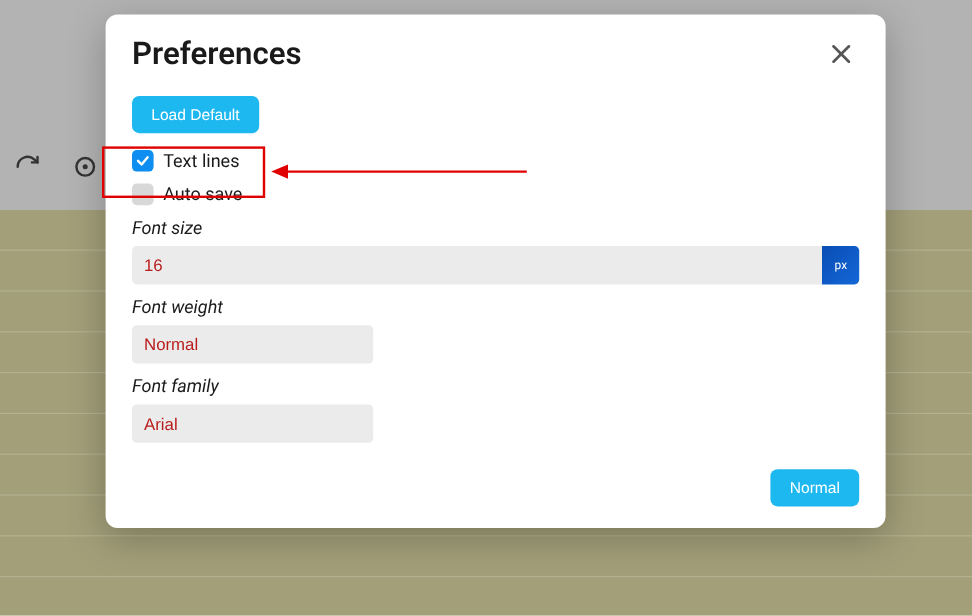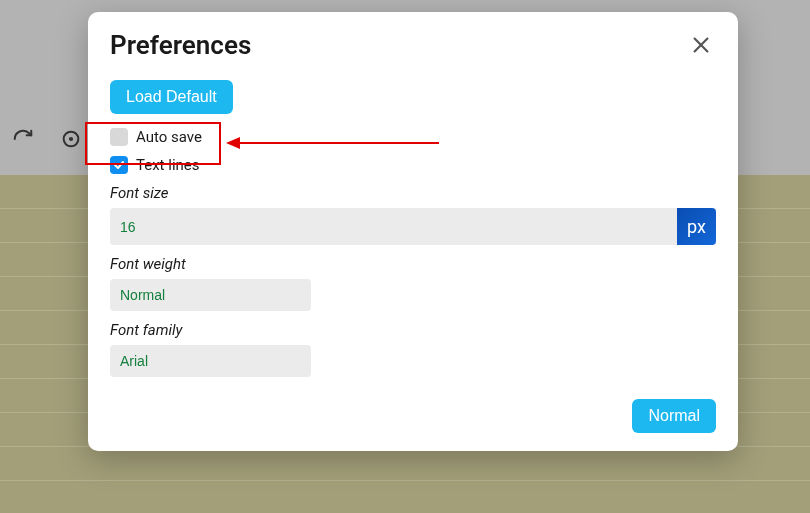--- a/index.html
+++ b/index.html
@@ -58,21 +58,21 @@
       cursor: pointer;
       color: #555;
       padding: 4px;
     }
     .close-x svg { display: block; }
     .btn {
       display: inline-block;
       padding: 8px 16px;
       border-radius: 6px;
       border: none;
-      font-size: 16px;
+      font-size: 13px;
       cursor: pointer;
     }
     .btn-primary {
       background: #1eb8f0;
       color: #fff;
     }
     .load-default { margin-bottom: 14px; }
     .checkbox-row {
       display: flex;
       align-items: center;
@@ -113,30 +113,30 @@
       display: flex;
       width: 100%;
     }
     .text-input {
       flex: 1;
       background: #ebebeb;
       border: none;
       border-radius: 4px;
       padding: 8px 10px;
       font-size: 14px;
-      color: #15803d;
+      color: #b91c1c;
     }
     .text-input.with-addon {
       border-top-right-radius: 0;
       border-bottom-right-radius: 0;
     }
     .input-addon {
       background: linear-gradient(135deg, #0a4db3, #1367d8);
       color: #fff;
-      font-size: 18px;
+      font-size: 10px;
       padding: 8px 10px;
       border-top-right-radius: 4px;
       border-bottom-right-radius: 4px;
       display: flex;
       align-items: center;
     }
     .modal-footer {
       display: flex;
       justify-content: flex-end;
       margin-top: 22px;
@@ -190,33 +190,33 @@
       <svg width="22" height="22" viewBox="0 0 24 24" fill="none" stroke="#555" stroke-width="2.4" stroke-linecap="round">
           <line x1="5" y1="5" x2="19" y2="19"></line>
           <line x1="19" y1="5" x2="5" y2="19"></line>
         </svg>
     </span>
   </div>
 
   <button class="btn btn-primary load-default">Load Default</button>
 
   <div class="checkbox-row">
-    <span class="checkbox unchecked"></span>
-    <span class="checkbox-label">Auto save</span>
-  </div>
-
-  <div class="checkbox-row">
     <span class="checkbox checked">
       <svg width="12" height="12" viewBox="0 0 24 24" fill="none" stroke="#fff" stroke-width="4" stroke-linecap="round" stroke-linejoin="round">
           <polyline points="4 12 10 18 20 6"></polyline>
         </svg>
     </span>
     <span class="checkbox-label">Text lines</span>
   </div>
 
+  <div class="checkbox-row">
+    <span class="checkbox unchecked"></span>
+    <span class="checkbox-label">Auto save</span>
+  </div>
+
   <div class="form-group">
     <label class="form-label">Font size</label>
     <div class="input-row">
       <input type="text" class="text-input with-addon" value="16" style="">
       <span class="input-addon">px</span>
     </div>
   </div>
 
   <div class="form-group">
     <label class="form-label">Font weight</label>

